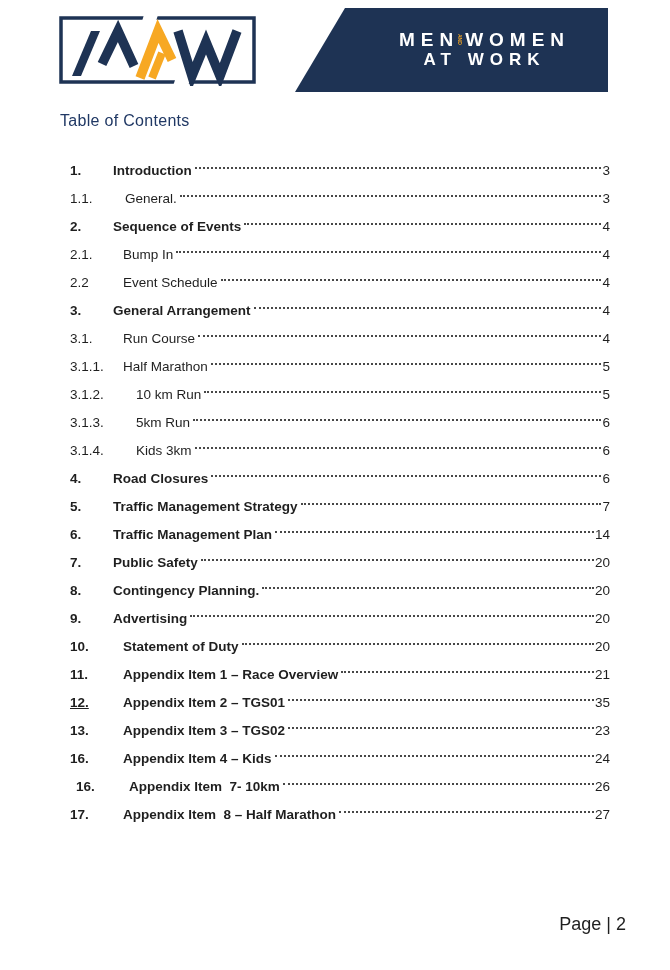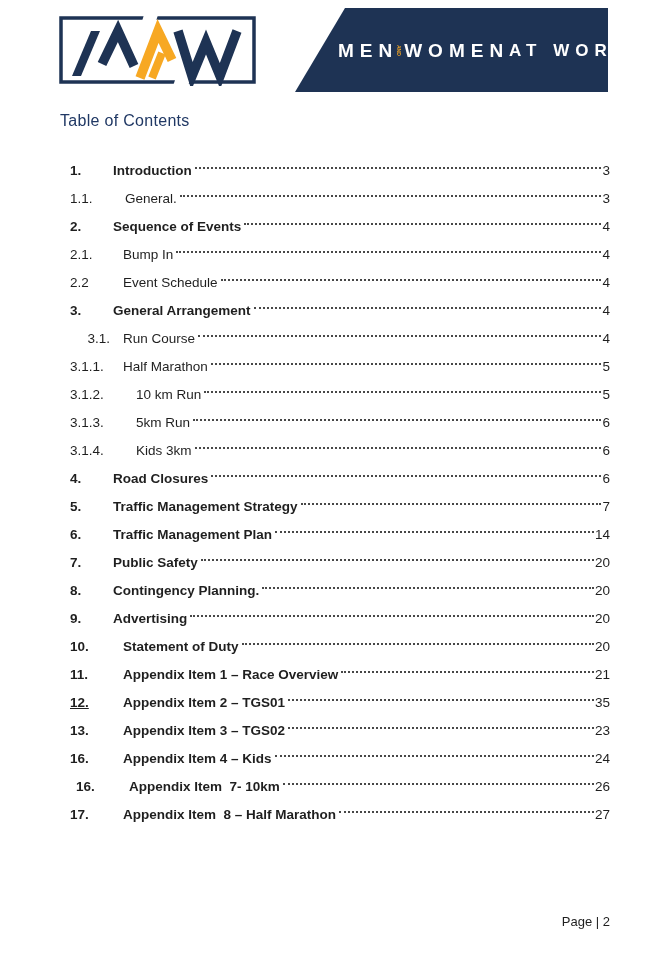--- a/index.html
+++ b/index.html
@@ -19,21 +19,21 @@
     overflow:hidden;
   }
   
   .logo-box{
     position:absolute; left:58px; top:14px; width:200px; height:72px;
   }
   .banner{
     position:absolute; left:295px; top:8px; width:313px; height:84px;
     background:var(--navy);
     clip-path:polygon(50px 0, 100% 0, 100% 100%, 0 100%);
-    display:flex; flex-direction:row; align-items:center; justify-content:center;
+    display:flex; flex-direction:column; align-items:center; justify-content:center;
     padding-left:66px;
     color:#ffffff;
   }
   .banner-line1{
     display:flex; align-items:center;
     font-weight:bold; font-size:19px; letter-spacing:6px; line-height:1.0;
     white-space:nowrap;
   }
   .banner-and{
     writing-mode:vertical-rl;
@@ -66,22 +66,22 @@
   .toc-title{white-space:pre; flex:none;padding-left:13px;}
   .toc-leader{
     flex:1 1 auto;
     border-bottom:2px dotted #474747;
     margin:0 1px 4px 3px;
     min-width:10px;
   }
   .toc-page{flex:none; font-weight:400;}
   
   .page-footer{
-    position:absolute; left:60px; top:914px; width:550px;
-    text-align:right; font-size:13px; color:var(--text);
+    position:absolute; left:76px; top:914px; width:550px;
+    text-align:right; font-size:18px; color:var(--text);
   }
 </style>
 </head>
 <body>
 
 <div class="logo-box" role="img" aria-label="MAW">
   <svg width="200" height="72" viewBox="0 0 200 72">
 
     <rect x="3" y="4" width="193" height="64" fill="none" stroke="#1e3354" stroke-width="3.5"></rect>
 
@@ -140,21 +140,21 @@
     <span class="toc-leader"></span>
     <span class="toc-page">4</span>
   </div>
     <div class="toc-row bold">
     <span class="toc-num" style="width: 30px;">3.</span>
     <span class="toc-title">General Arrangement</span>
     <span class="toc-leader"></span>
     <span class="toc-page">4</span>
   </div>
     <div class="toc-row regular">
-    <span class="toc-num" style="width: 40px; text-align: right;">3.1.</span>
+    <span class="toc-num" style="width: 40px;">3.1.</span>
     <span class="toc-title">Run Course</span>
     <span class="toc-leader"></span>
     <span class="toc-page">4</span>
   </div>
     <div class="toc-row regular">
     <span class="toc-num" style="width: 40px;">3.1.1.</span>
     <span class="toc-title">Half Marathon</span>
     <span class="toc-leader"></span>
     <span class="toc-page">5</span>
   </div>

